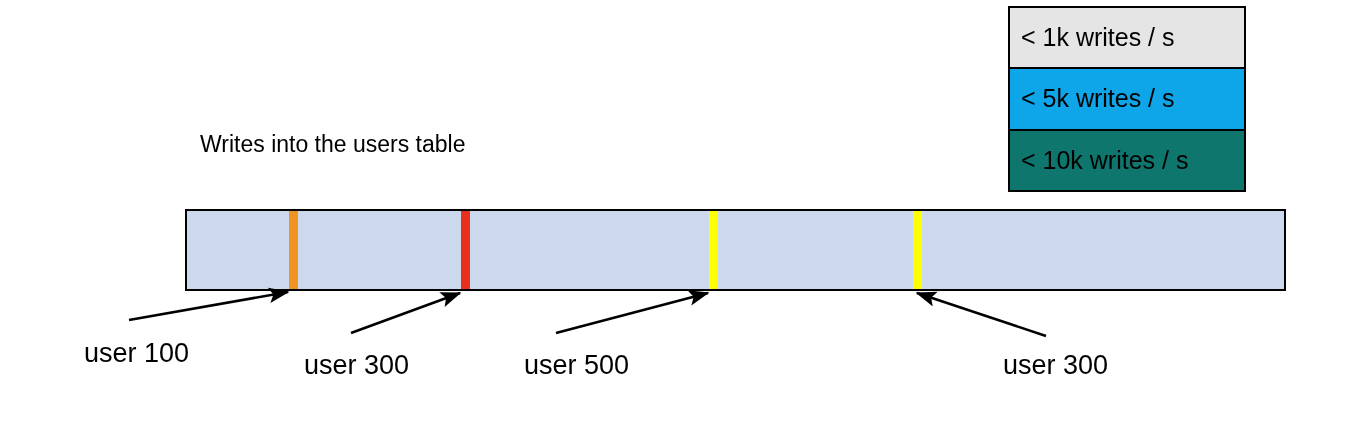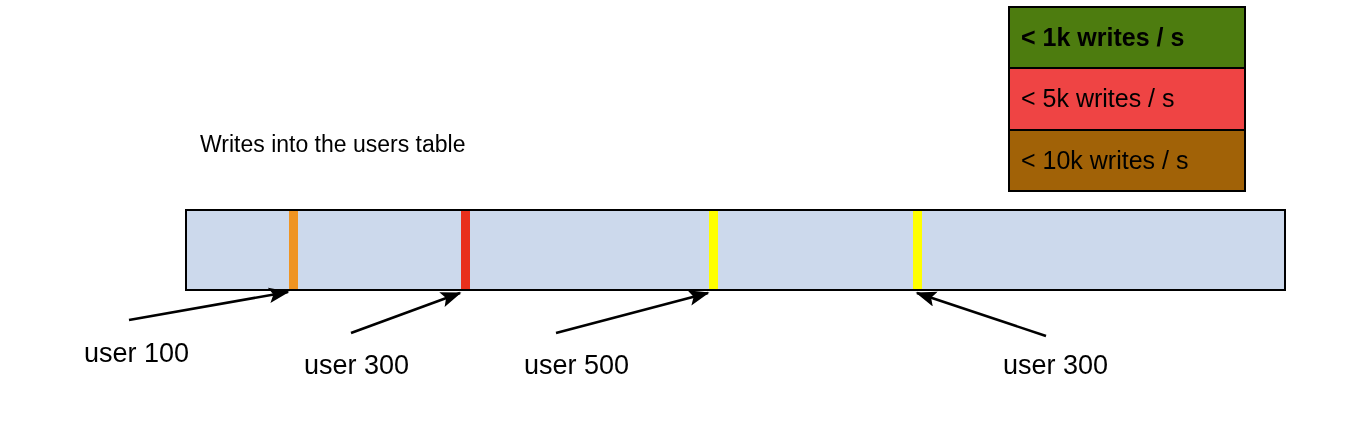--- a/index.html
+++ b/index.html
@@ -85,27 +85,27 @@
     font-size: 27px;
     line-height: 1.1;
     white-space: nowrap;
     margin-left: 32px;
   }
 </style>
 </head>
 <body>
 
 <div id="legend">
-  <div class="legend-row" style="background-color: #4d7c0f; font-weight: bold;">
+  <div class="legend-row" style="background-color: #e5e5e5;">
     <span>&lt; 1k writes / s</span>
   </div>
-  <div class="legend-row" style="background-color: #ef4444;">
+  <div class="legend-row" style="background-color: #0ea5e9;">
     <span>&lt; 5k writes / s</span>
   </div>
-  <div class="legend-row" style="background-color: #a16207;">
+  <div class="legend-row" style="background-color: #0f766e;">
     <span>&lt; 10k writes / s</span>
   </div>
 </div>
 
 <div id="chart-title">Writes into the users table</div>
 
 <div id="bar" style="background-color: rgb(204, 217, 236);">
   <div class="bar-marker" style="background-color: rgb(239, 148, 34); left: 102px;"></div>
   <div class="bar-marker" style="background-color: rgb(232, 48, 28); left: 274px;"></div>
   <div class="bar-marker" style="background-color: rgb(255, 255, 0); left: 522px;"></div>

